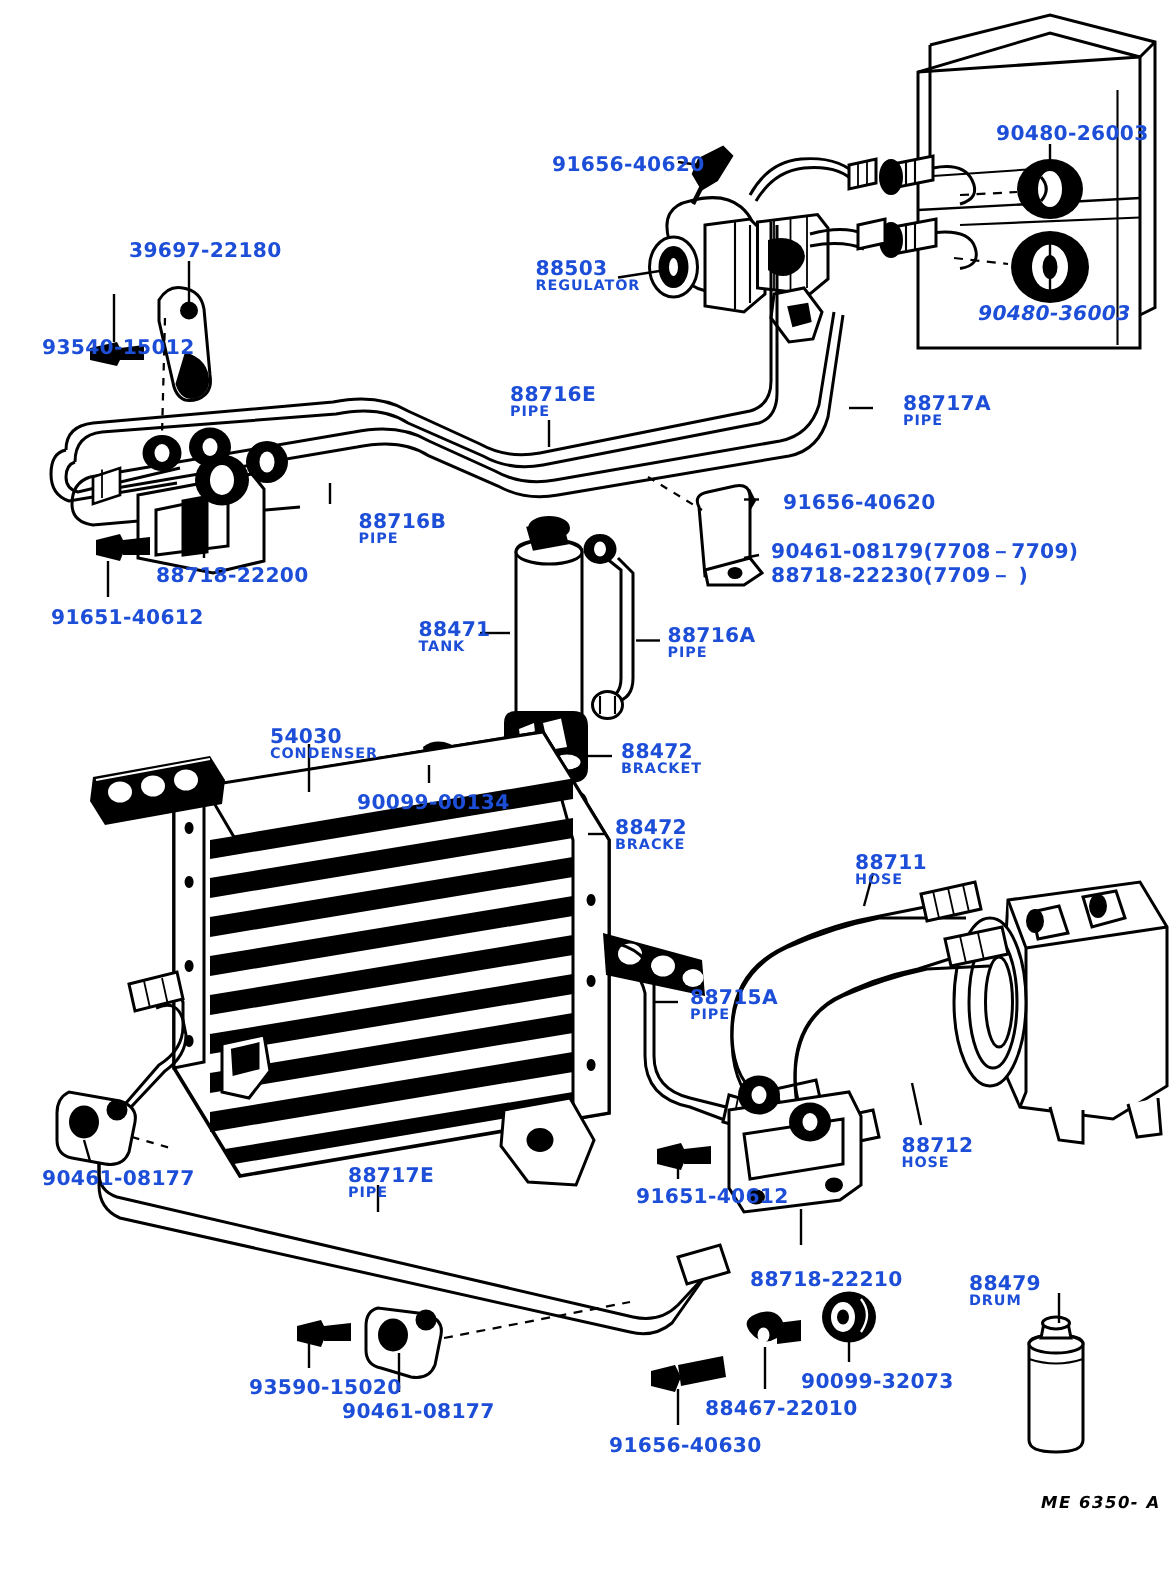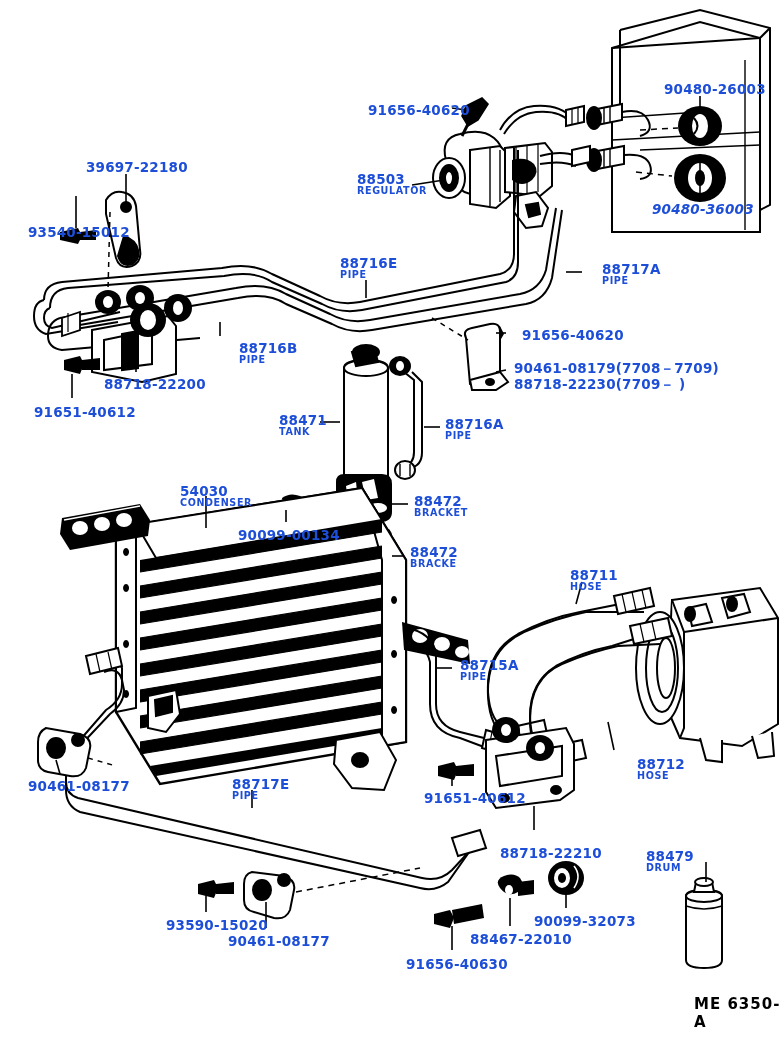--- a/index.html
+++ b/index.html
@@ -4,21 +4,21 @@
 <style>
   html,body{margin:0;padding:0;background:#fff;}
   body{width:784px;height:1050px;position:relative;overflow:hidden;
        font-family:"DejaVu Sans","Liberation Sans",sans-serif;}
   #sheet{position:absolute;left:0;top:0;width:784px;height:1050px;}
   svg{position:absolute;left:0;top:0;}
   .lbl{position:absolute;color:#1d4ed8;font-weight:bold;letter-spacing:.2px;
        white-space:nowrap;line-height:1.04;}
   .num{font-size:13.5px;font-weight:bold;}
   .sub{font-size:9.6px;font-weight:bold;letter-spacing:.6px;}
-  .footer{position:absolute;font-size:15px;font-weight:bold;letter-spacing:1px;}
+  .footer{position:absolute;font-size:11px;font-weight:bold;letter-spacing:1px;font-style:italic;}
 </style>
 </head>
 <body>
 
 <div id="sheet">
 
 <svg width="784" height="1050" viewBox="0 0 784 1050">
   <defs>
     <g id="boltSide">
       <path d="M0,0 L7,-4 L7,4 Z" fill="#000"></path>
@@ -491,21 +491,21 @@
   <div class="sub">BRACKE</div>
 </div>
 <div class="lbl" style="left:570px;top:568px;">
   <div class="num">88711</div>
   <div class="sub">HOSE</div>
 </div>
 <div class="lbl" style="left:460px;top:658px;">
   <div class="num">88715A</div>
   <div class="sub">PIPE</div>
 </div>
-<div class="lbl" style="left:601px;top:757px;margin-left:36px;">
+<div class="lbl" style="left:601px;top:757px;">
   <div class="num">88712</div>
   <div class="sub">HOSE</div>
 </div>
 <div class="lbl" style="left:28px;top:779px;">
   <div class="num">90461-08177</div>
 </div>
 <div class="lbl" style="left:232px;top:777px;">
   <div class="num">88717E</div>
   <div class="sub">PIPE</div>
 </div>

